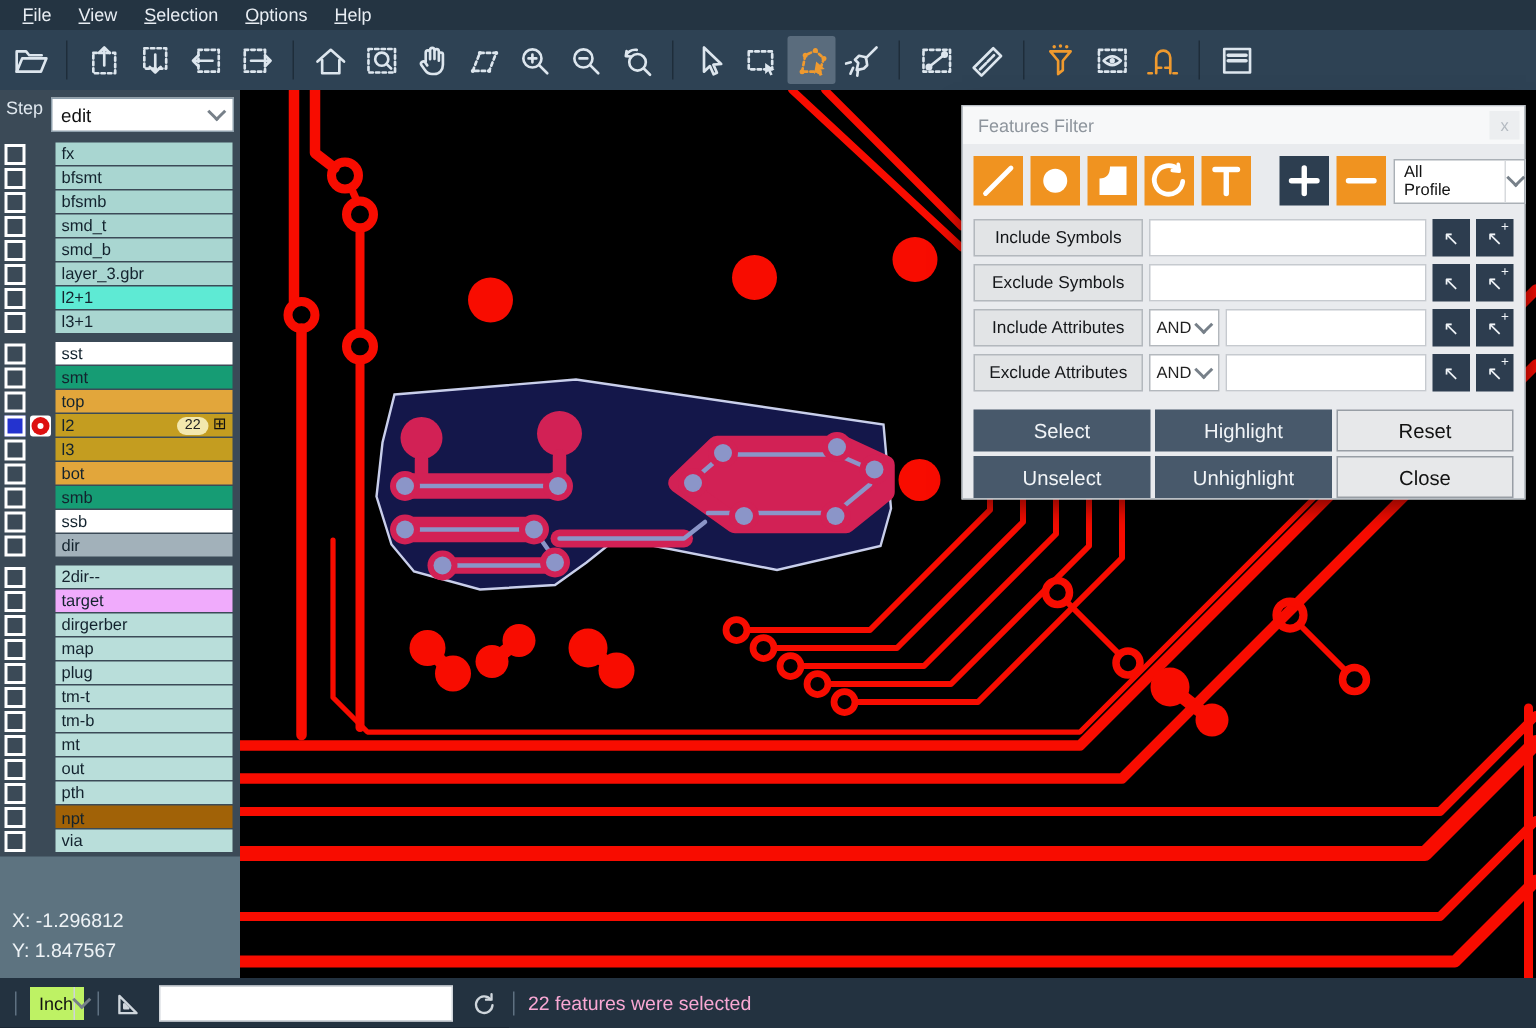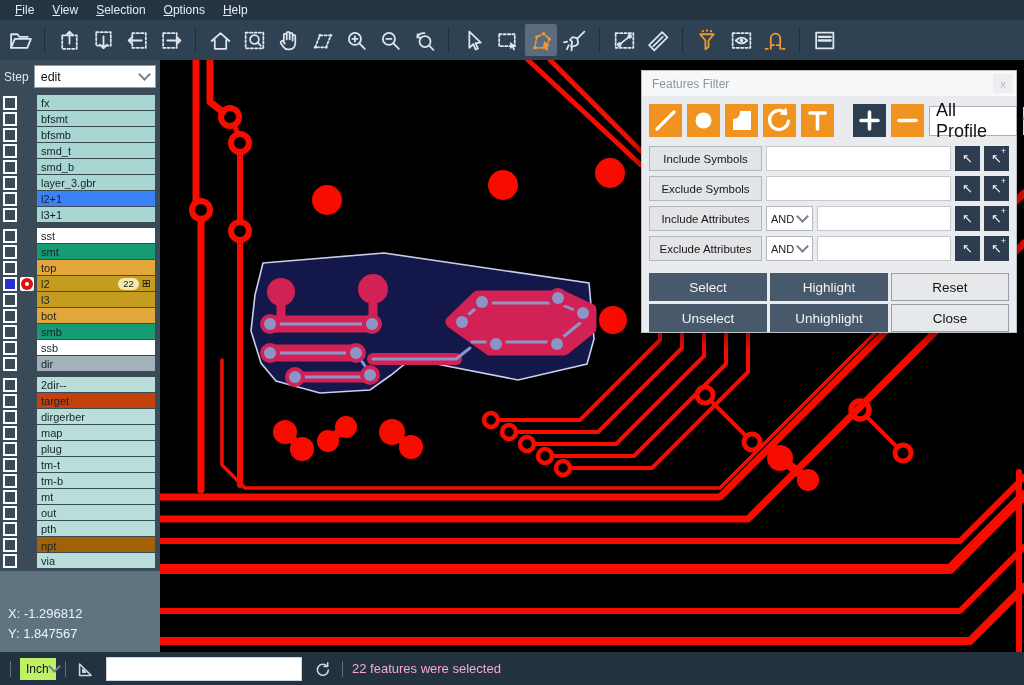--- a/index.html
+++ b/index.html
@@ -20,21 +20,21 @@
   .tb.active{background:#5a6c7d;}
   .tb svg .dash{stroke-dasharray:2.2,2;}
   .tb svg .oi{stroke:#f09a2e;}
   .tb svg .of{fill:#f09a2e;stroke:none;}
   .tb svg .wf{fill:#dde6ee;stroke:none;}
   .tsep{width:1px;height:26px;background:#1e2d3a;margin:0 6px;flex:none;}
 
   
   .sidebar{position:absolute;left:0;top:60px;width:160px;height:592px;background:#3b4a57;
     display:flex;flex-direction:column;box-sizing:border-box;}
-  .steprow{display:flex;align-items:center;gap:5px;padding:5px 4px 4px 4px;}
+  .steprow{display:flex;align-items:flex-start;gap:5px;padding:5px 4px 4px 4px;}
   .steplabel{color:#dfe7ee;font-size:12px;flex:none;}
   .stepselect{flex:1;background:#fff;height:21px;display:flex;align-items:center;justify-content:space-between;
     padding:0 6px;font-size:12.5px;color:#111;border:1px solid #8fa0ac;}
   .chev{width:7px;height:7px;border-right:2px solid #778089;border-bottom:2px solid #778089;
     transform:rotate(45deg);margin-top:-4px;flex:none;}
   .layer-list{display:flex;flex-direction:column;gap:1px;padding:3px 5px 0 3px;}
   .lgap{height:4px;flex:none;}
   .lrow{display:flex;align-items:center;gap:3px;height:15px;flex:none;}
   .cb{width:10px;height:10px;border:2px solid #fff;background:transparent;flex:none;}
   .cb.on{background:#2433cf;}
@@ -63,21 +63,21 @@
     padding:0 3px 0 10px;justify-content:space-between;flex:none;}
   .dlg-title .ttl{color:#8e959d;font-size:12px;}
   .dlg-close{width:20px;height:19px;background:#eceef0;color:#b4bac1;font-size:11px;
     display:flex;align-items:center;justify-content:center;}
   .dlg-body{padding:6px 7px 7px;display:flex;flex-direction:column;}
   .type-row{display:flex;align-items:center;gap:5px;margin:2px 0 9px;}
   .type-btn{width:33px;height:33px;background:#f09320;display:flex;align-items:center;justify-content:center;flex:none;}
   .type-btn svg{width:33px;height:33px;stroke:#fff;fill:none;stroke-width:3.2;stroke-linecap:round;stroke-linejoin:round;}
   .plus-btn{background:#2d3e50;margin-left:14px;}
   .profile-select{margin-left:auto;width:88px;height:30px;background:#fff;border:1px solid #aab0b6;
-    display:flex;align-items:center;box-sizing:border-box;font-size:18px;color:#111;gap:36px;}
+    display:flex;align-items:center;box-sizing:border-box;font-size:11px;color:#111;gap:36px;}
   .profile-select .lab{flex:1;padding-left:6px;}
   .profile-select .chbox{width:18px;height:100%;display:flex;align-items:center;justify-content:center;border-left:1px solid #d7dadd;}
   .frow{display:flex;align-items:center;gap:4px;margin-bottom:5px;height:25px;}
   .flabel{width:113px;height:25px;background:#e2e4e6;border:1px solid #b3b8bd;box-sizing:border-box;
     display:flex;align-items:center;justify-content:center;font-size:11.5px;color:#15171a;flex:none;}
   .and-select{width:47px;height:25px;background:#fff;border:1px solid #b3b8bd;box-sizing:border-box;
     display:flex;align-items:center;justify-content:space-between;padding:0 5px 0 4px;font-size:11px;color:#222;flex:none;}
   .finput{flex:1;height:25px;background:#fff;border:1px solid #c6cacf;box-sizing:border-box;min-width:0;
     font-family:inherit;font-size:12px;padding:0 4px;}
   .abtn{width:25px;height:25px;background:#2d3d4f;color:#f0f4f8;display:flex;align-items:center;
@@ -316,21 +316,21 @@
         <div class="lrow">
           <span class="cb"></span>
           <span class="ind"></span>
           <div class="lname" style="background: rgb(169, 214, 209);">
             <span class="nm">layer_3.gbr</span>
           </div>
         </div>
         <div class="lrow">
           <span class="cb"></span>
           <span class="ind"></span>
-          <div class="lname" style="background: #3b82f6;">
+          <div class="lname" style="background: #5eead4;">
             <span class="nm">l2+1</span>
           </div>
         </div>
         <div class="lrow">
           <span class="cb"></span>
           <span class="ind"></span>
           <div class="lname" style="background: rgb(169, 214, 209);">
             <span class="nm">l3+1</span>
           </div>
         </div>
@@ -406,21 +406,21 @@
         <div class="lrow">
           <span class="cb"></span>
           <span class="ind"></span>
           <div class="lname" style="background: rgb(185, 222, 218);">
             <span class="nm">2dir--</span>
           </div>
         </div>
         <div class="lrow">
           <span class="cb"></span>
           <span class="ind"></span>
-          <div class="lname" style="background: #c2410c;">
+          <div class="lname" style="background: #f0abfc;">
             <span class="nm">target</span>
           </div>
         </div>
         <div class="lrow">
           <span class="cb"></span>
           <span class="ind"></span>
           <div class="lname" style="background: rgb(185, 222, 218);">
             <span class="nm">dirgerber</span>
           </div>
         </div>

